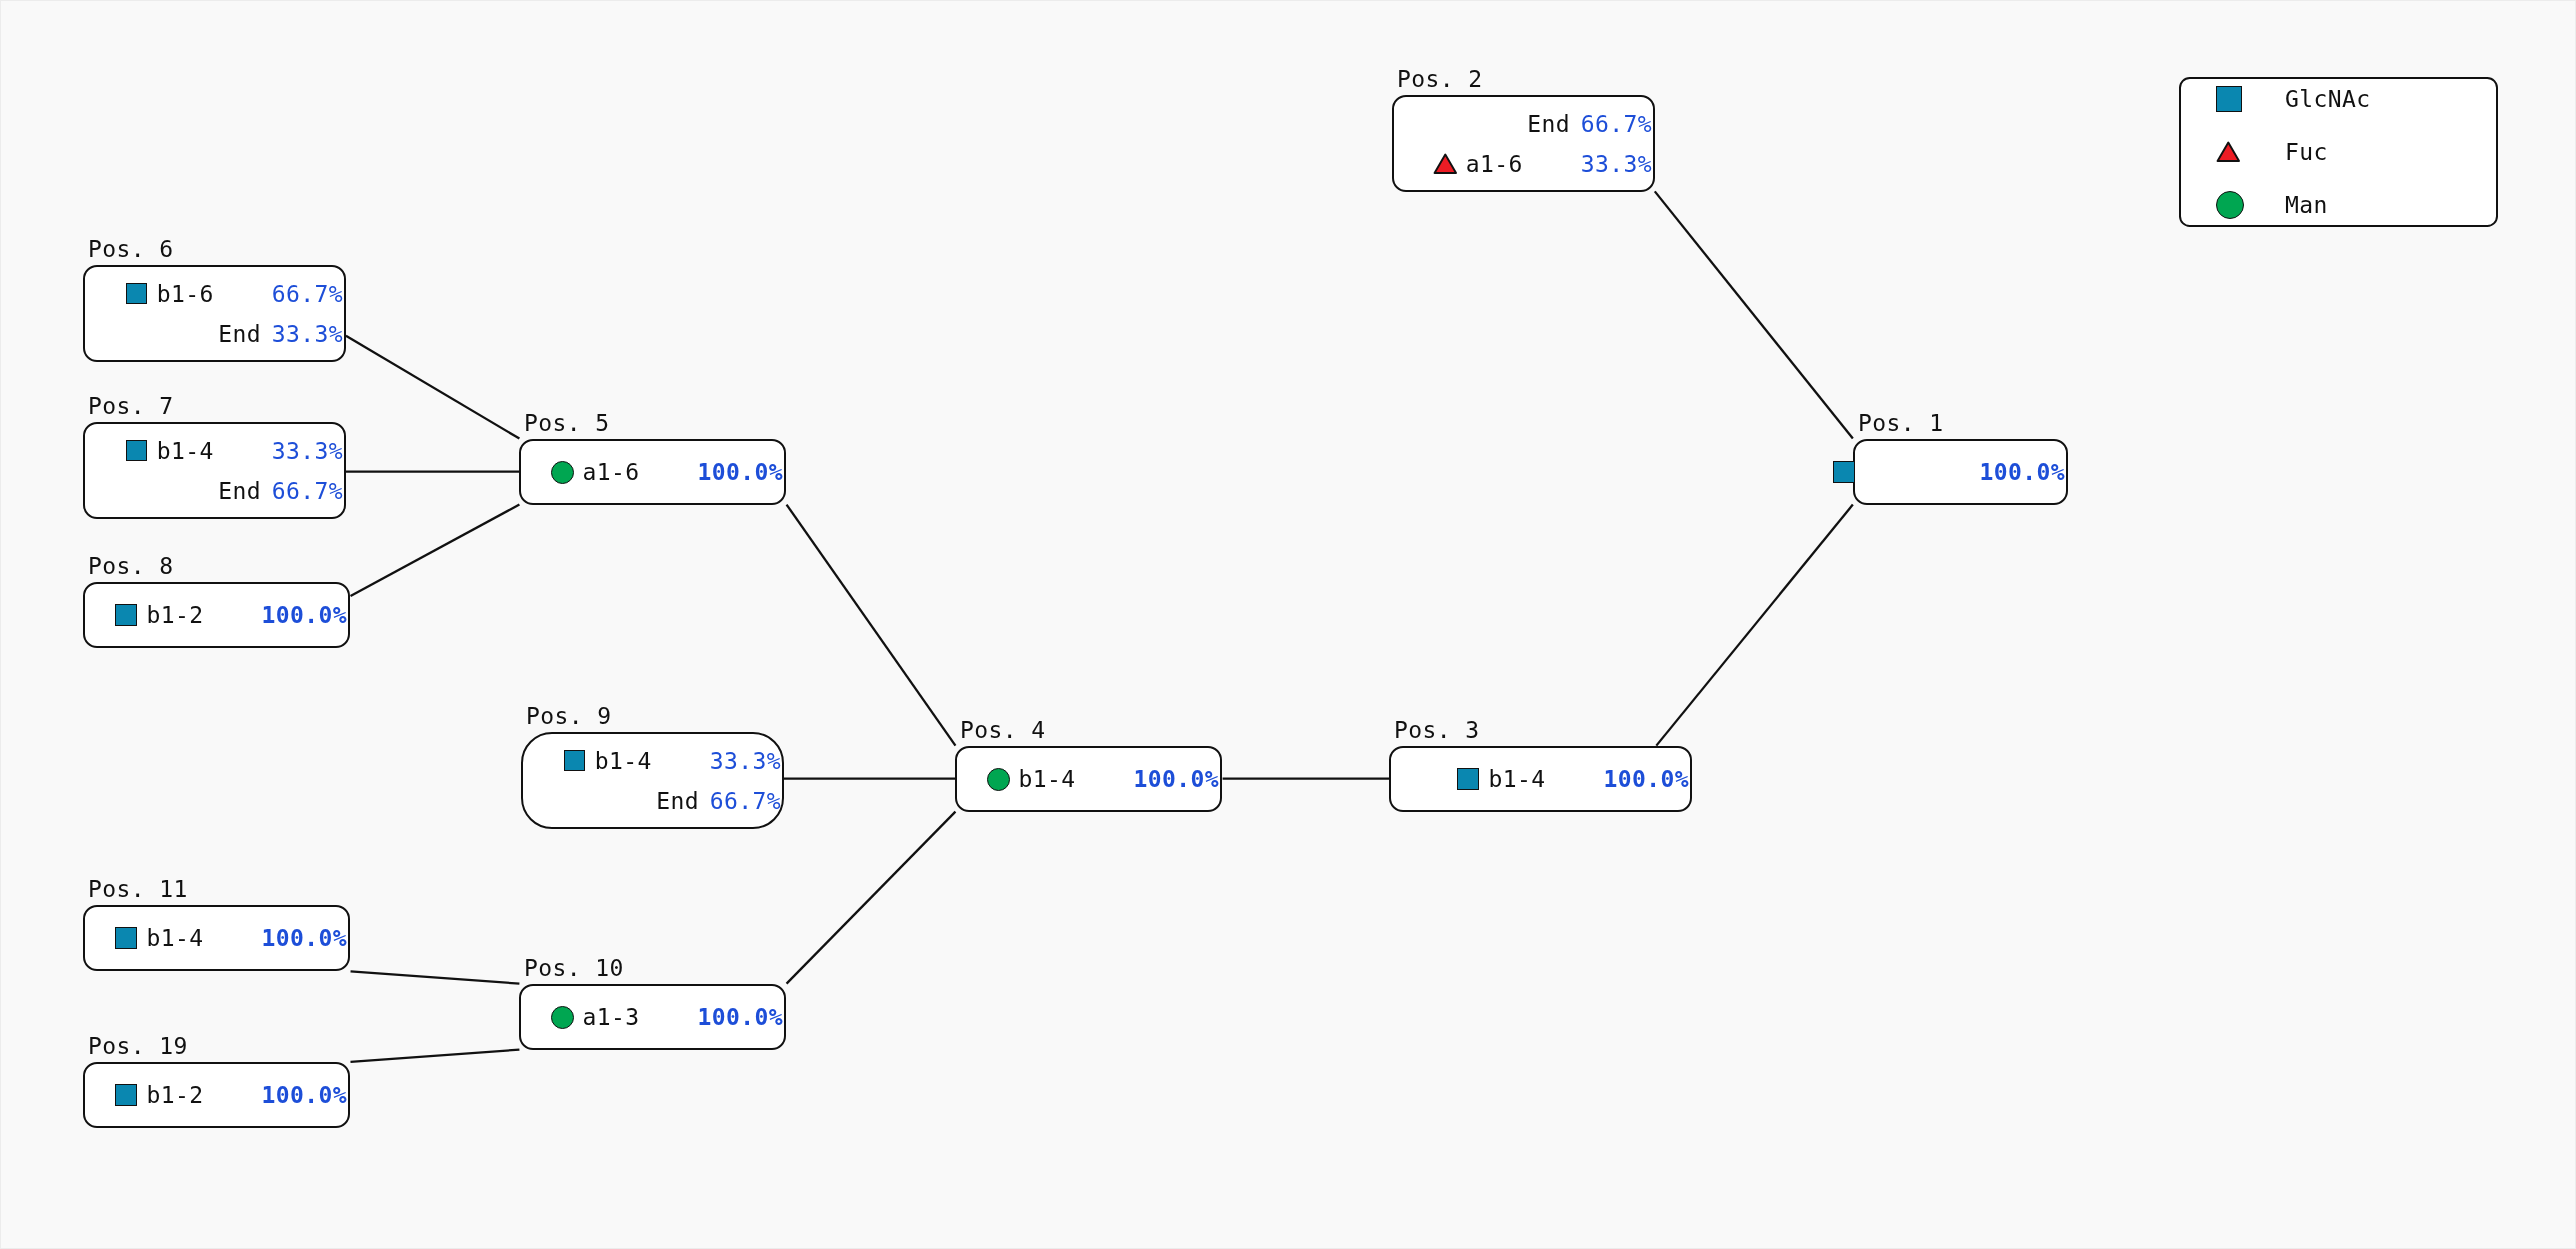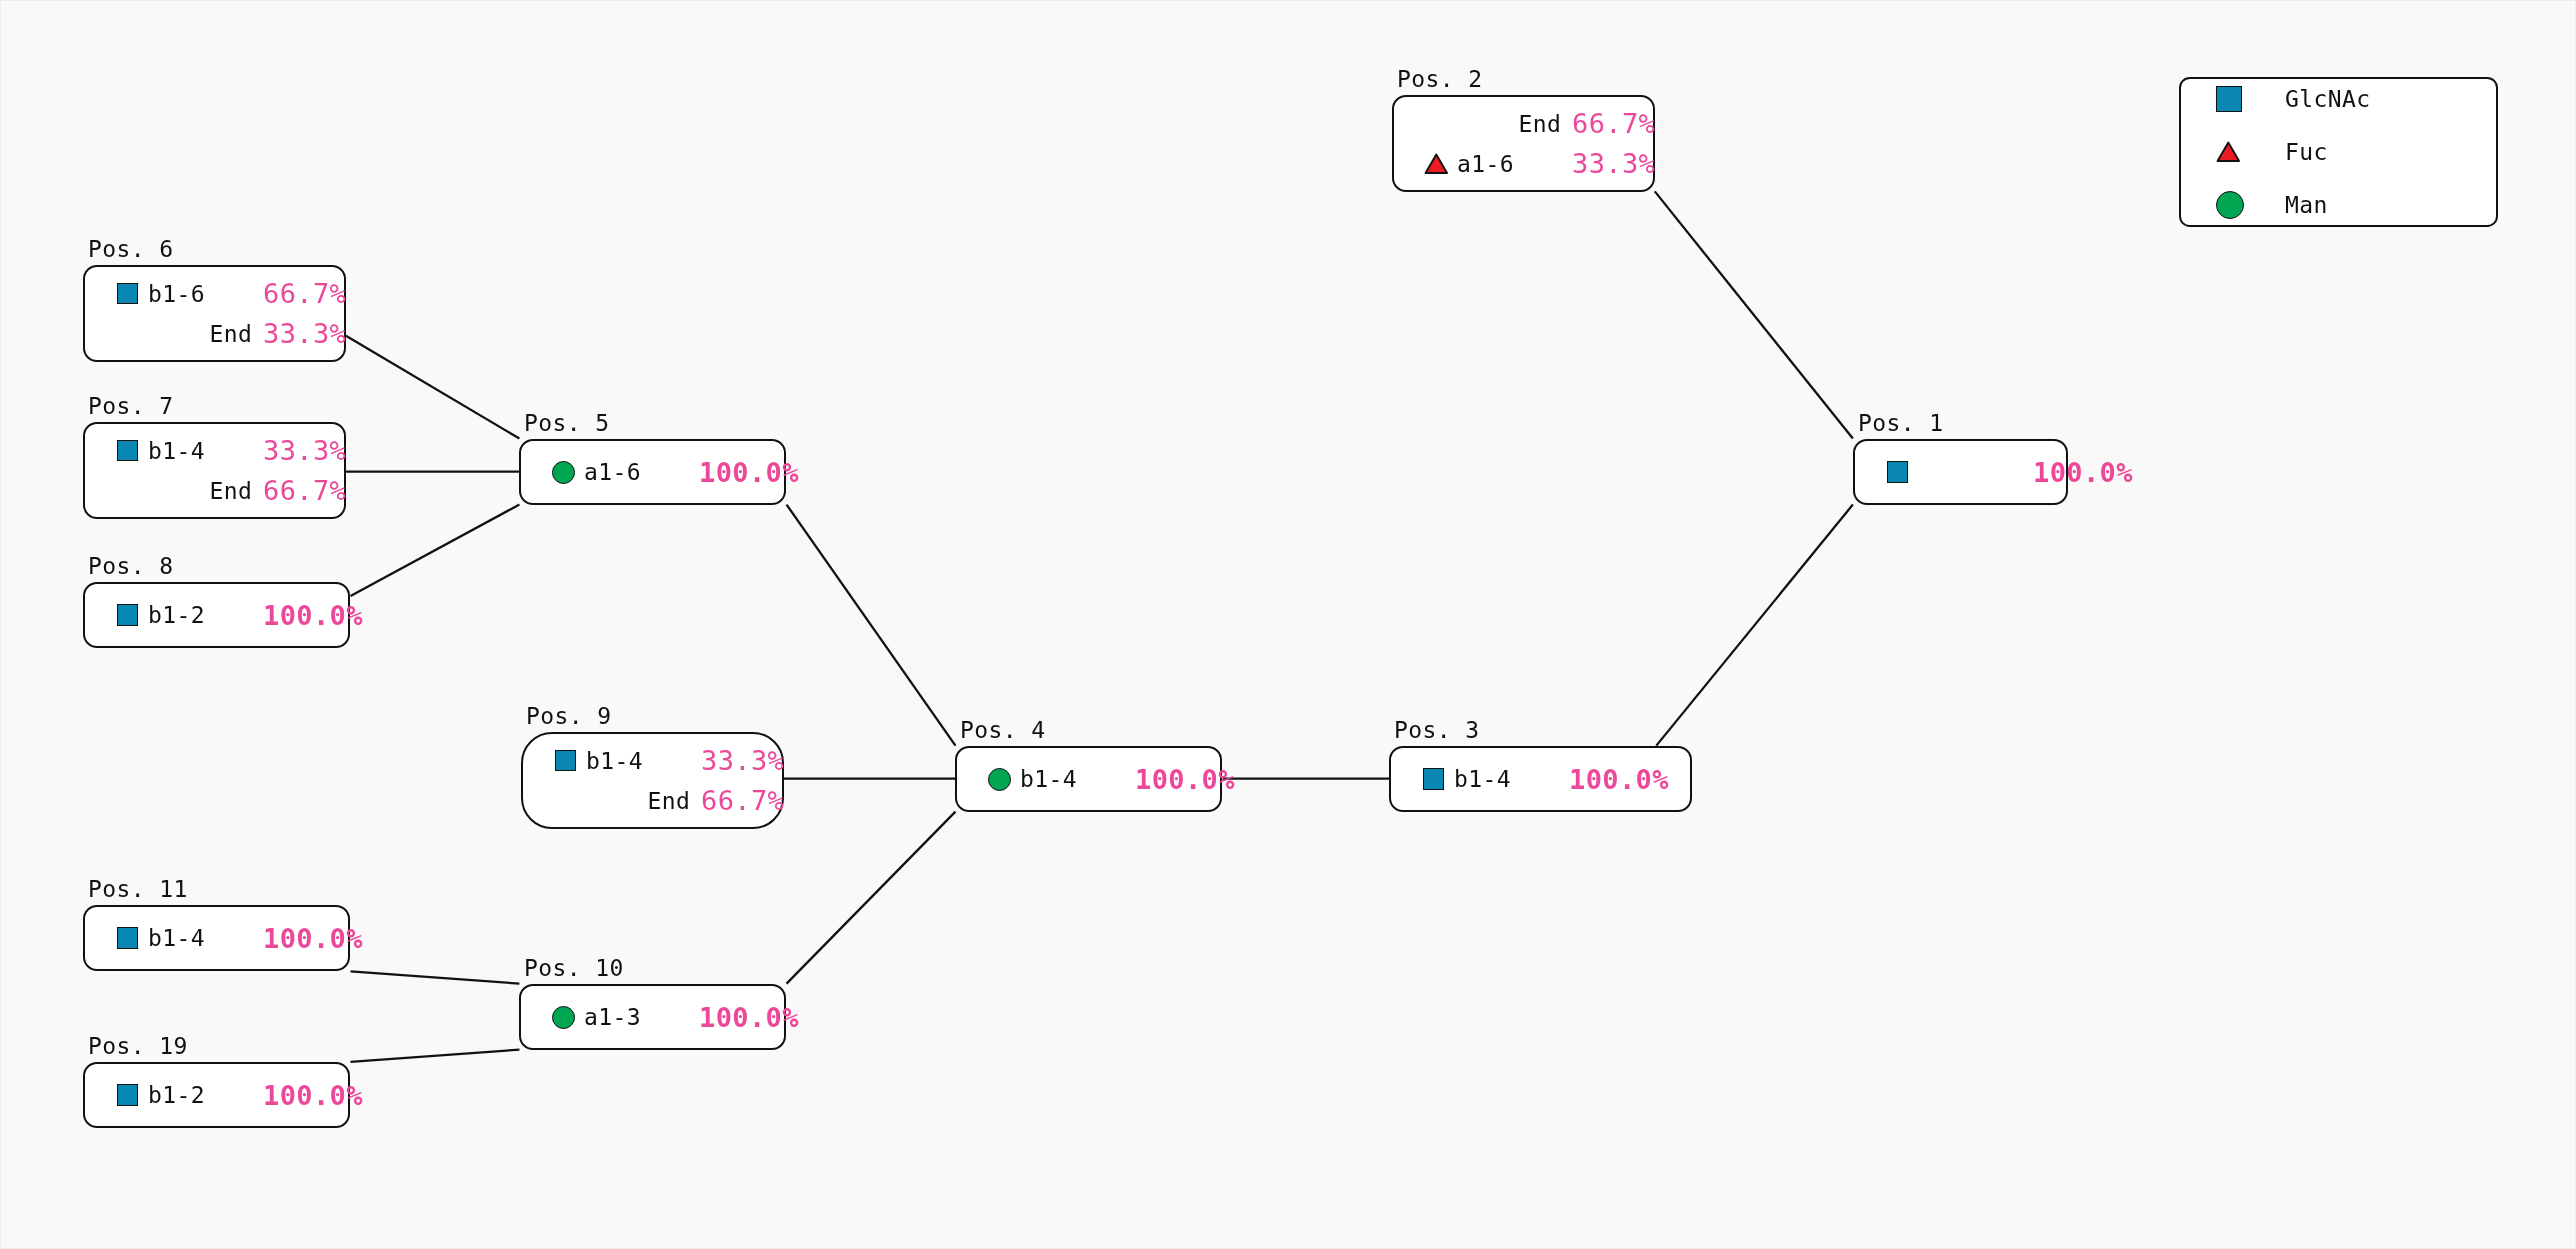--- a/index.html
+++ b/index.html
@@ -33,21 +33,22 @@
   
   .node {
     position: absolute;
     box-sizing: border-box;
     background: #ffffff;
     border: 2.3px solid #111111;
     border-radius: 14px;
     display: flex;
     flex-direction: column;
     justify-content: center;
-    padding: 0 22px;
+    padding: 0 1px;
+    align-items: flex-end;
   }
   .node-label {
     position: absolute;
     left: 3.1px;
     bottom: 100%;
     margin-bottom: 4.6px;
     font-size: 23px;
     color: #111111;
     white-space: nowrap;
     letter-spacing: 0.4px;
@@ -72,22 +73,22 @@
     text-align: left;
     letter-spacing: 0.4px;
   }
   .link-cell.end-row {
     text-align: right;
     padding-right: 10.7px;
     box-sizing: border-box;
   }
   .pct-cell {
     flex: 1 1 auto;
-    font-size: 27px;
-    color: #ec4899;
+    font-size: 23px;
+    color: #1d4ed8;
     text-align: right;
     letter-spacing: 0.4px;
   }
   .pct-cell.bold {
     font-weight: bold;
   }
 
   
   .sym {
     display: block;

